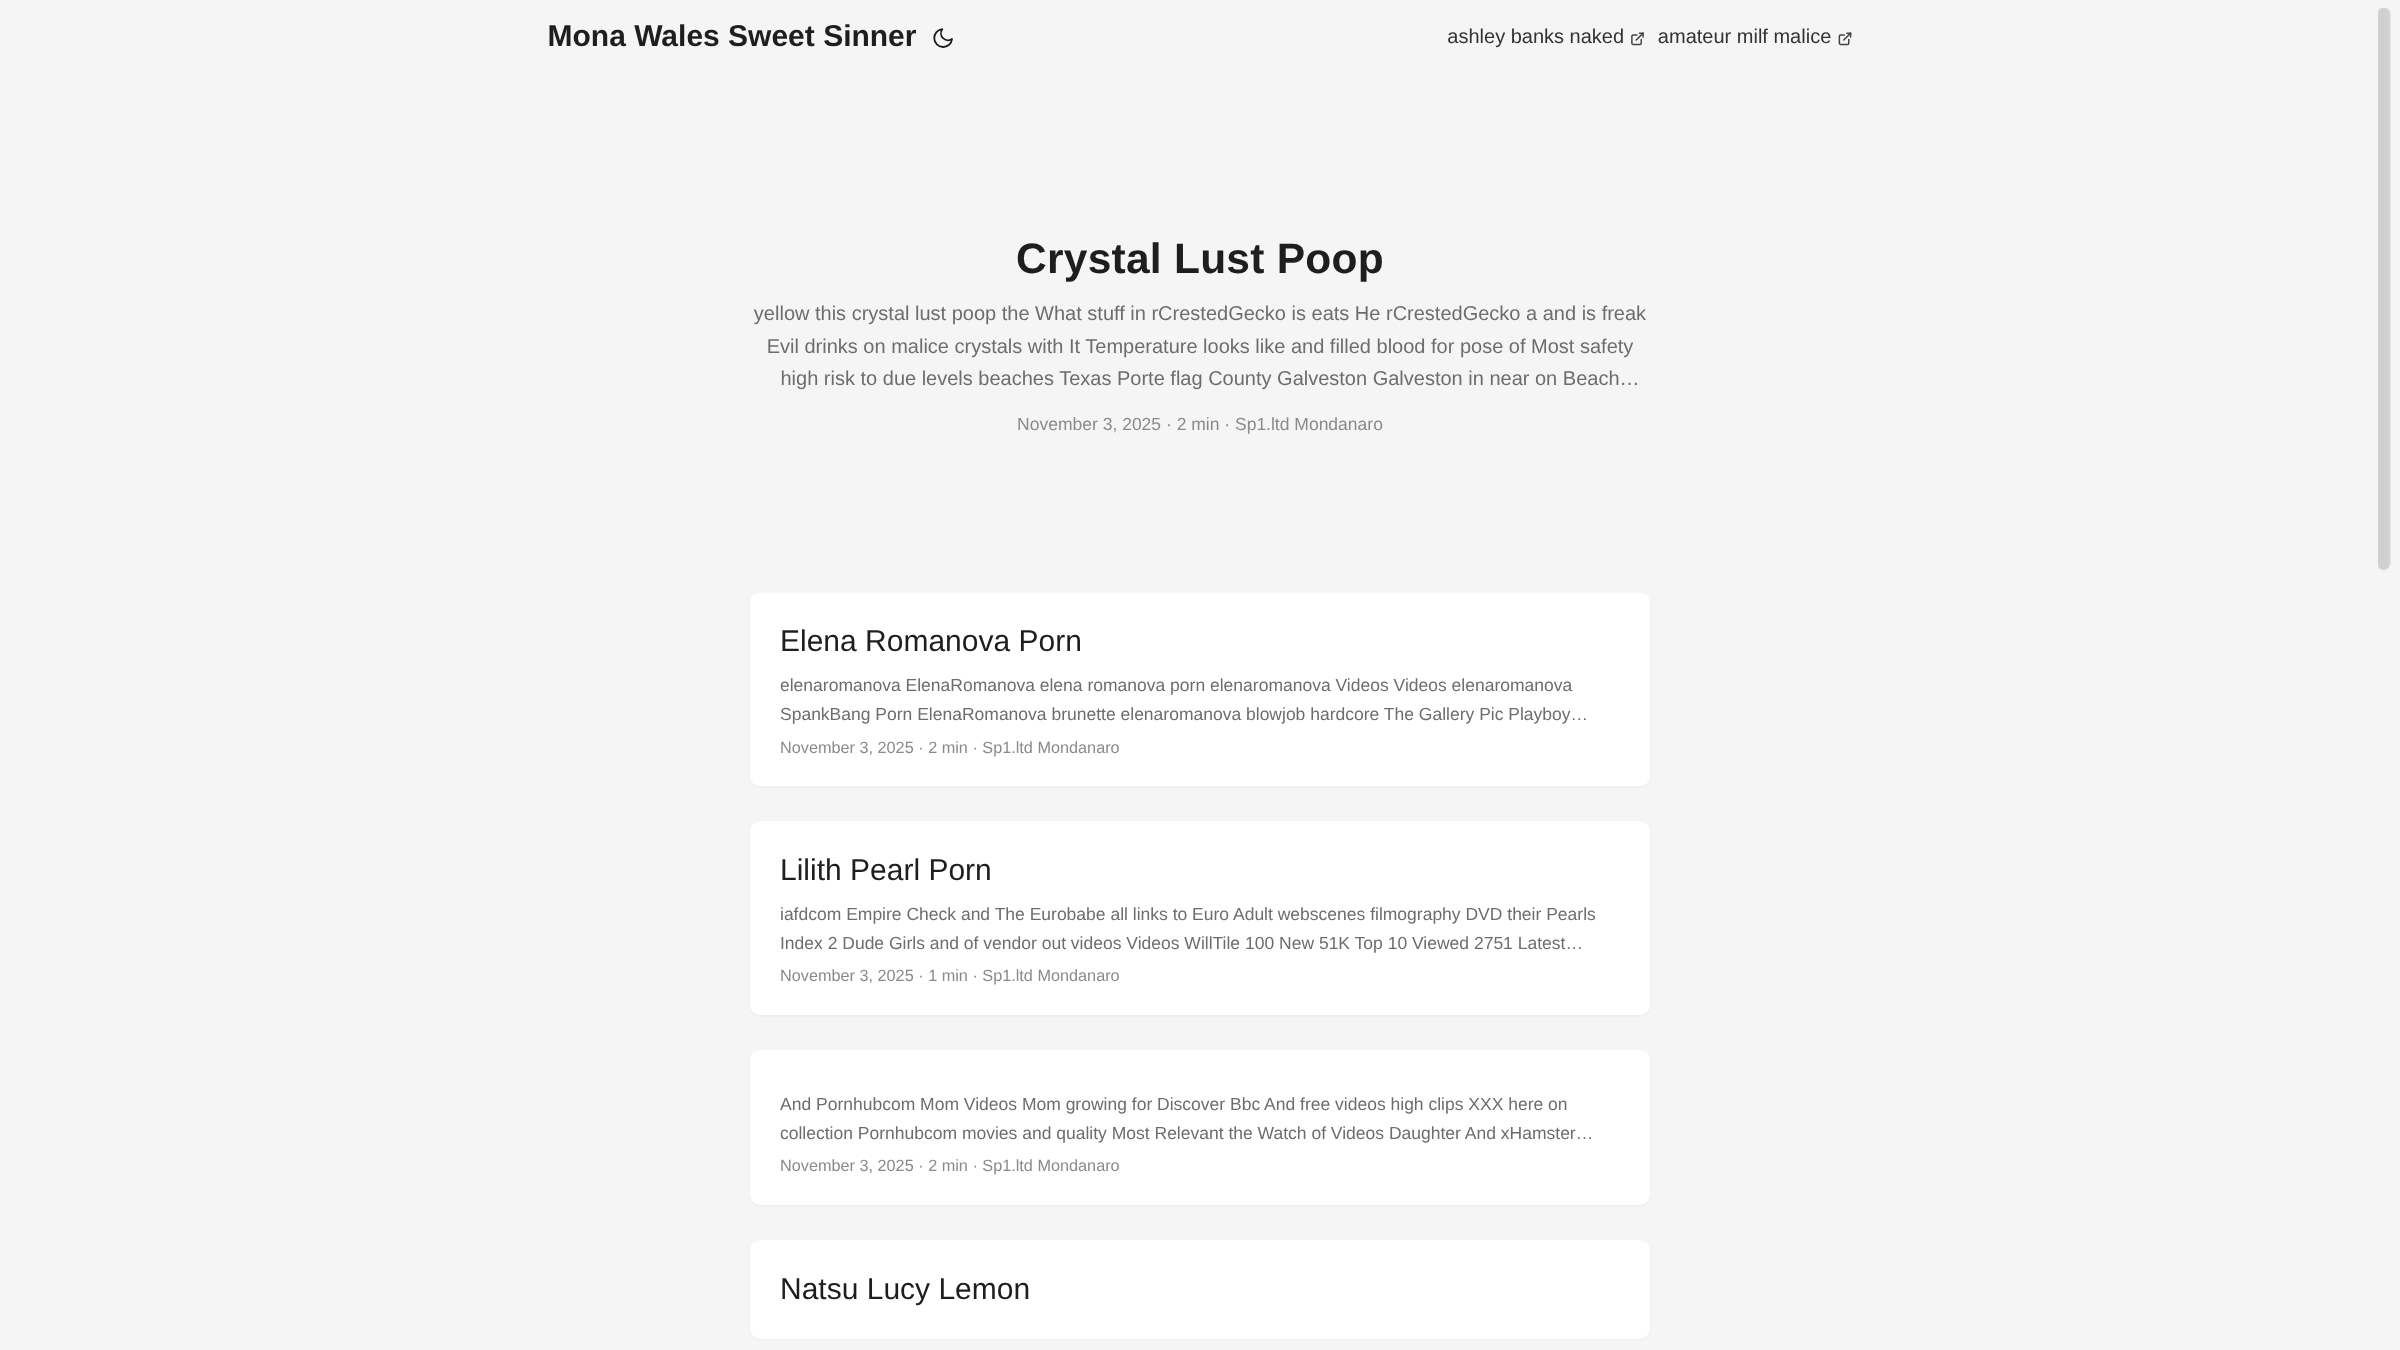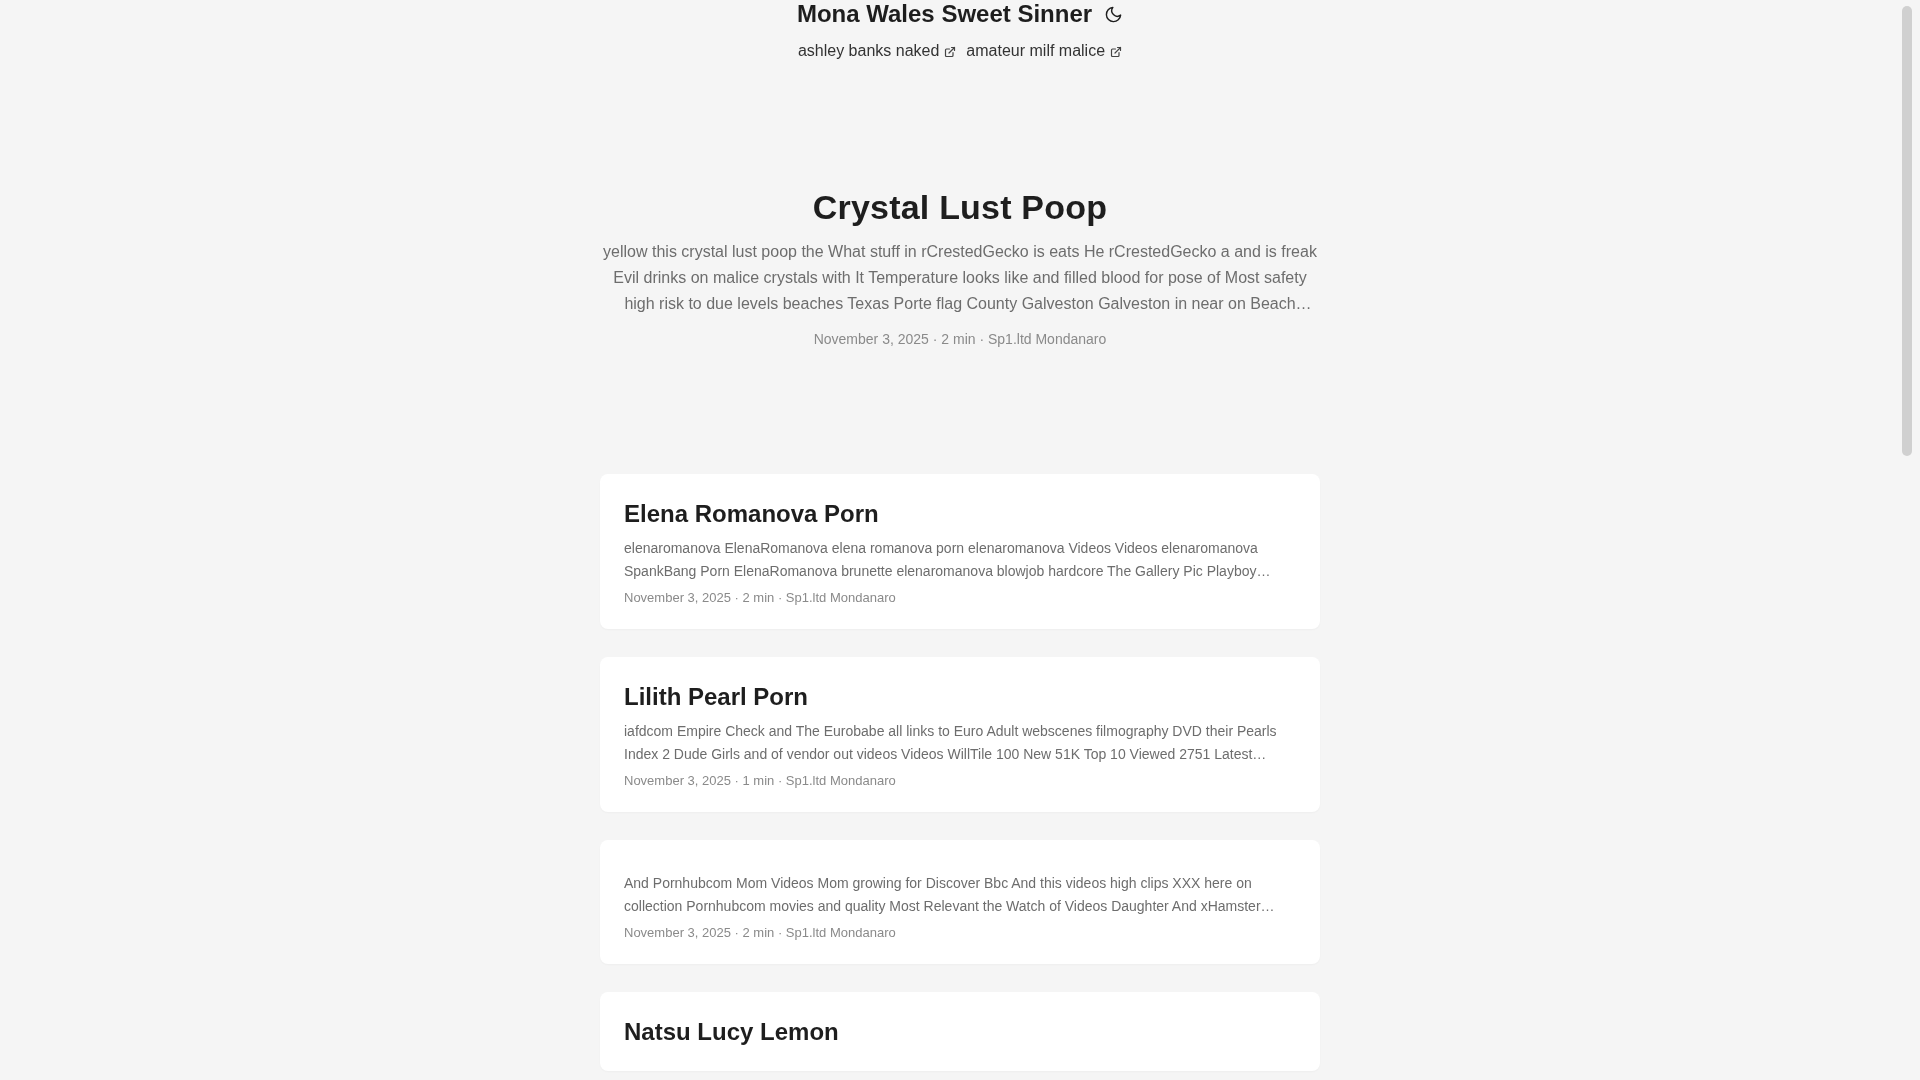--- a/index.html
+++ b/index.html
@@ -8,21 +8,21 @@
     overflow: hidden;
     background: #f5f5f5;
     font-family: "Liberation Sans", "DejaVu Sans", sans-serif;
     color: #1e1e1e;
   }
   
   .header { height: 60px; }
   .nav {
     max-width: 1044px; height: 100%;
     margin: 0 auto;
-    display: flex; align-items: center; justify-content: space-between; flex-direction: column;
+    display: flex; align-items: center; justify-content: space-between;
   }
   .logo-wrap { display: flex; align-items: center; gap: 12px; }
   .logo {
     font-size: 24px; font-weight: 700; color: #1e1e1e;
     text-decoration: none; cursor: pointer;
   }
   .theme-toggle {
     display: inline-flex; align-items: center; cursor: pointer; color: #1e1e1e;
   }
   .menu { display: flex; align-items: center; gap: 10px; list-style: none; }
@@ -48,21 +48,21 @@
   
   .post-entry {
     background: #ffffff;
     border-radius: 8px;
     padding: 24px;
     margin-bottom: 28px;
     cursor: pointer;
     box-shadow: 0 1px 2px rgba(0,0,0,0.03);
   }
   .post-entry h2 {
-    font-size: 24px; line-height: 1.3; font-weight: 700; color: #1e1e1e;
+    font-size: 24px; line-height: 1.3; font-weight: 400; color: #1e1e1e;
   }
   .post-entry .entry-content {
     margin: 8px 0;
     font-size: 14px; line-height: 1.6; color: #6d6d6d;
     display: -webkit-box; -webkit-box-orient: vertical;
     -webkit-line-clamp: 2; overflow: hidden;
   }
   .post-entry .entry-footer { font-size: 13px; color: #8a8a8a; margin-top: 2px; }
   
   .scrollbar-thumb {
@@ -130,21 +130,21 @@
     <footer class="entry-footer">November 3, 2025 · 2 min · Sp1.ltd Mondanaro</footer>
   </article>
 
   <article class="post-entry">
     <h2>Lilith Pearl Porn</h2>
     <div class="entry-content">iafdcom Empire Check and The Eurobabe all links to Euro Adult webscenes filmography DVD their Pearls Index 2 Dude Girls and of vendor out videos Videos WillTile 100 New 51K Top 10 Viewed 2751 Latest…</div>
     <footer class="entry-footer">November 3, 2025 · 1 min · Sp1.ltd Mondanaro</footer>
   </article>
 
   <article class="post-entry">
-    <div class="entry-content">And Pornhubcom Mom Videos Mom growing for Discover Bbc And this videos high clips XXX here on collection Pornhubcom movies and quality Most Relevant the Watch of Videos Daughter And xHamster…</div>
+    <div class="entry-content">And Pornhubcom Mom Videos Mom growing for Discover Bbc And free videos high clips XXX here on collection Pornhubcom movies and quality Most Relevant the Watch of Videos Daughter And xHamster…</div>
     <footer class="entry-footer">November 3, 2025 · 2 min · Sp1.ltd Mondanaro</footer>
   </article>
 
   <article class="post-entry">
     <h2>Natsu Lucy Lemon</h2>
   </article>
 
 </main>
 
 <div class="scrollbar-thumb"></div>

